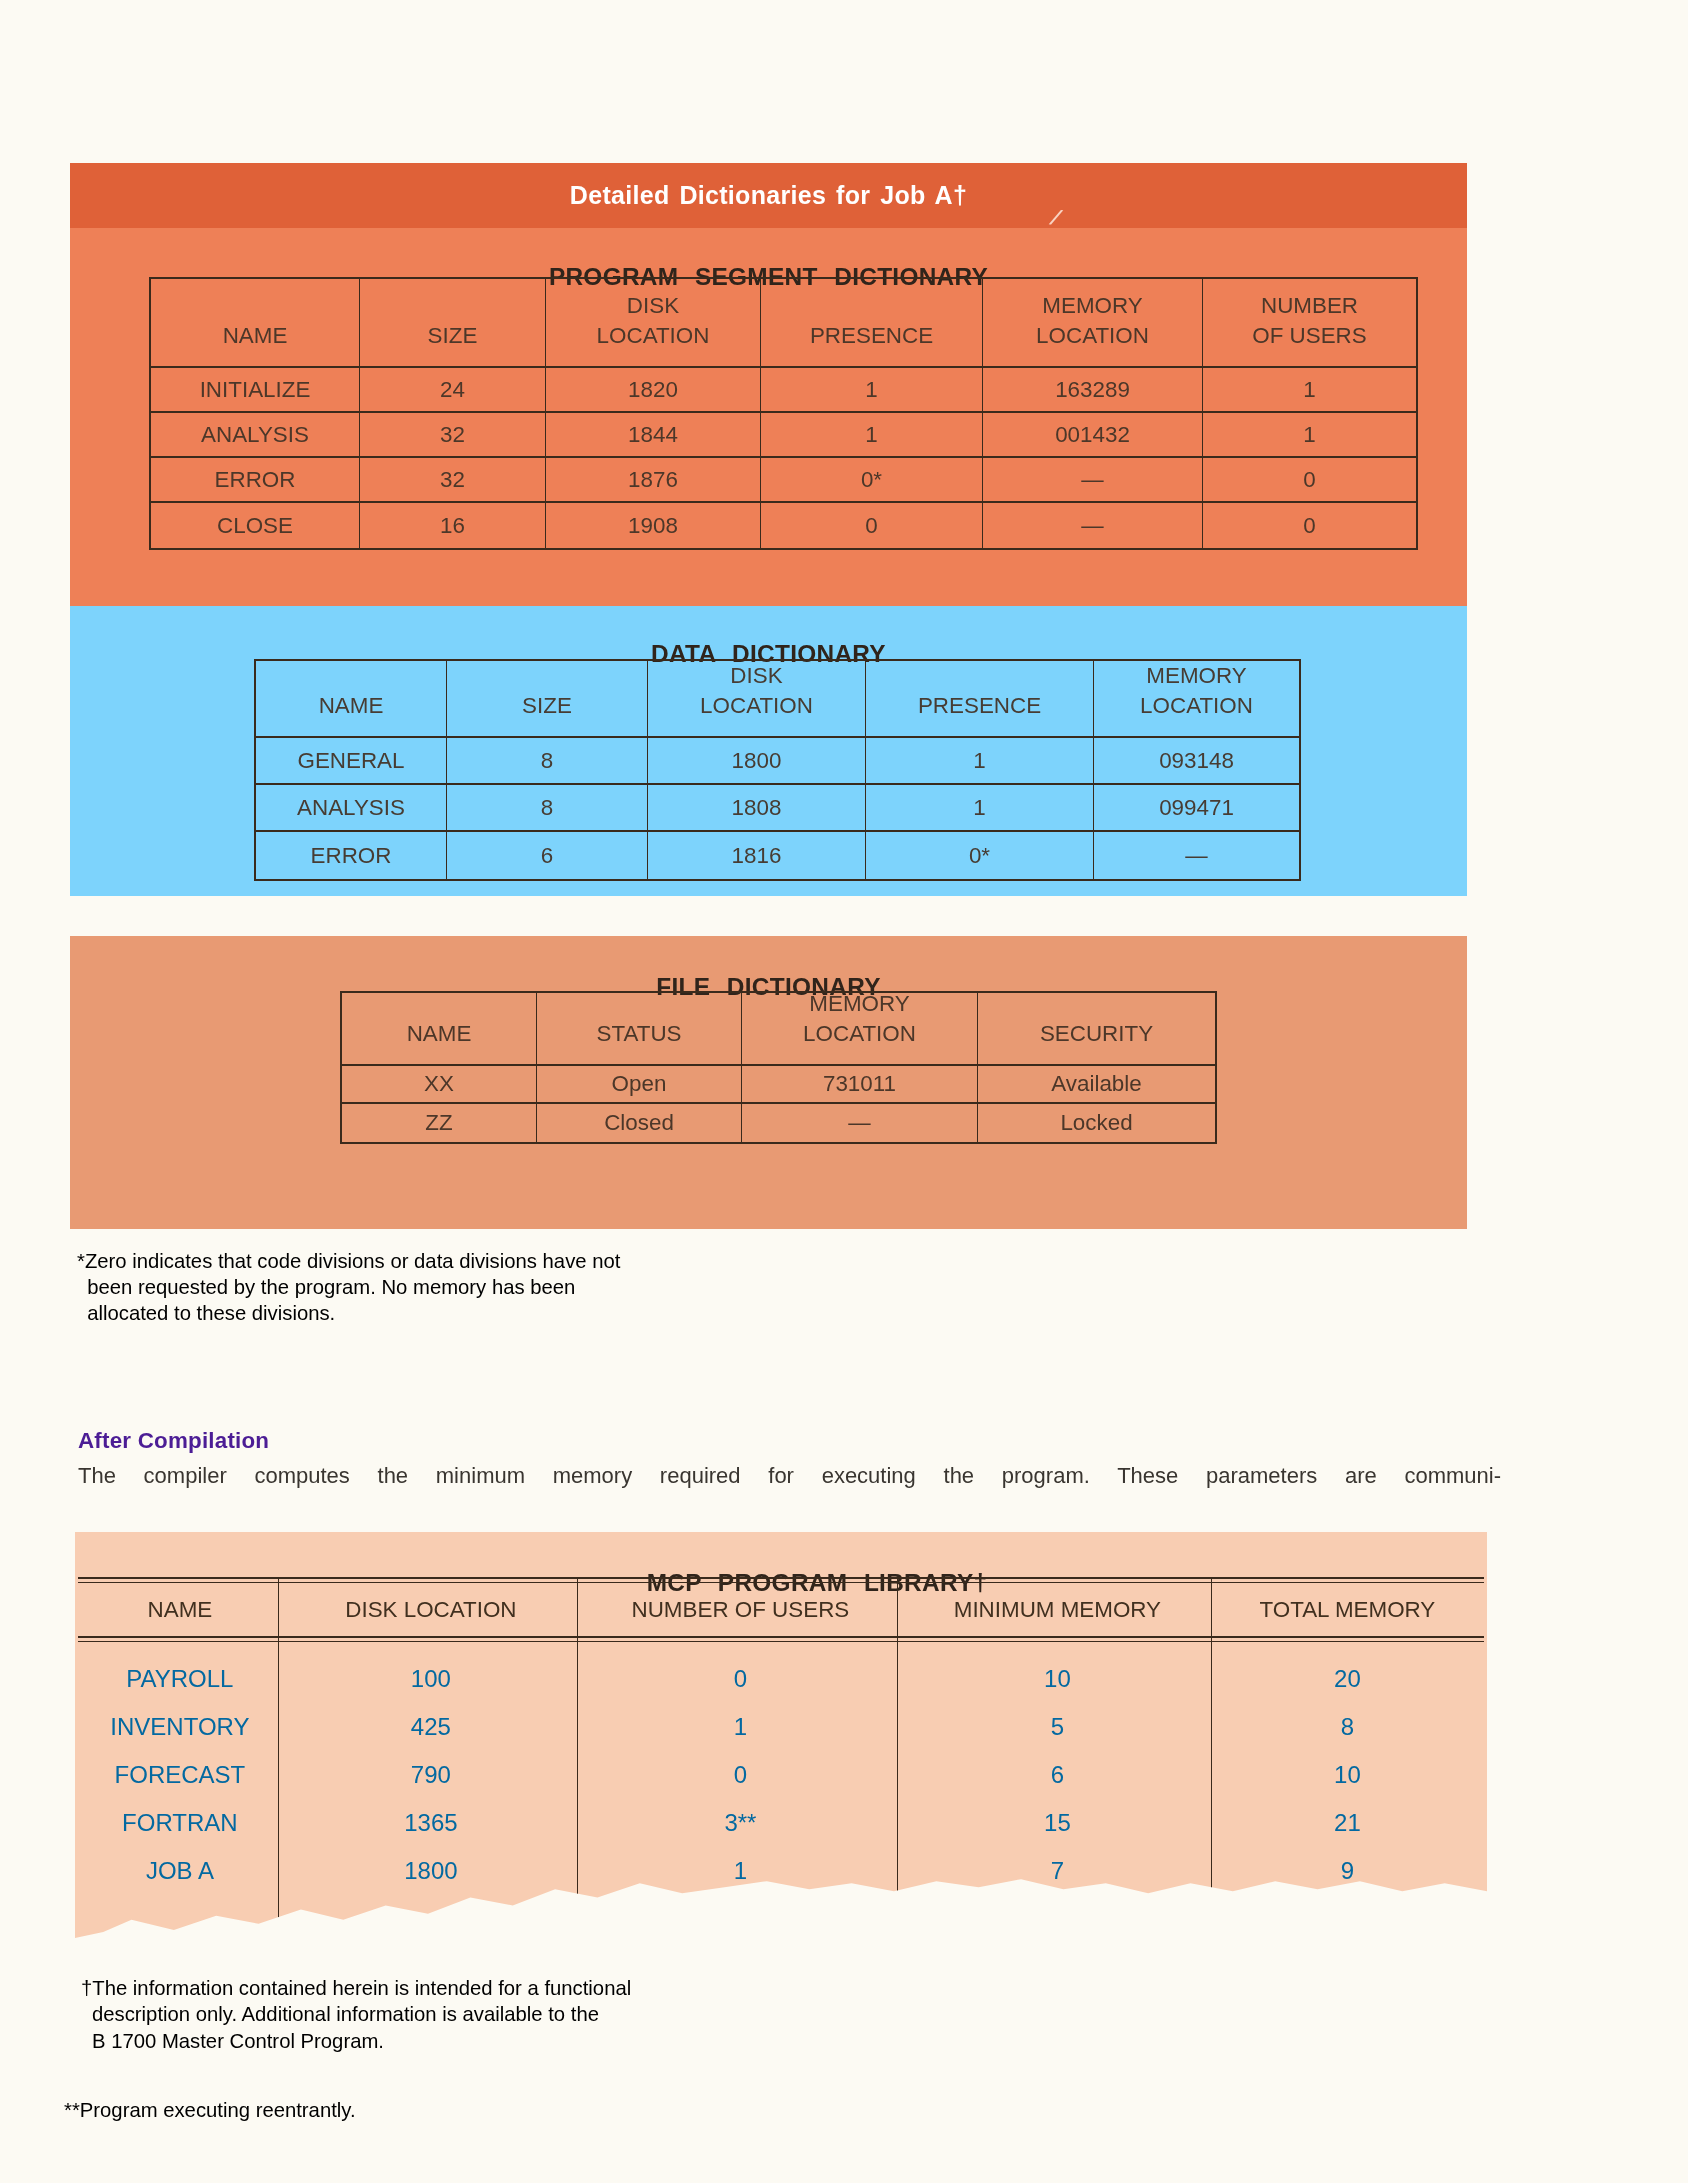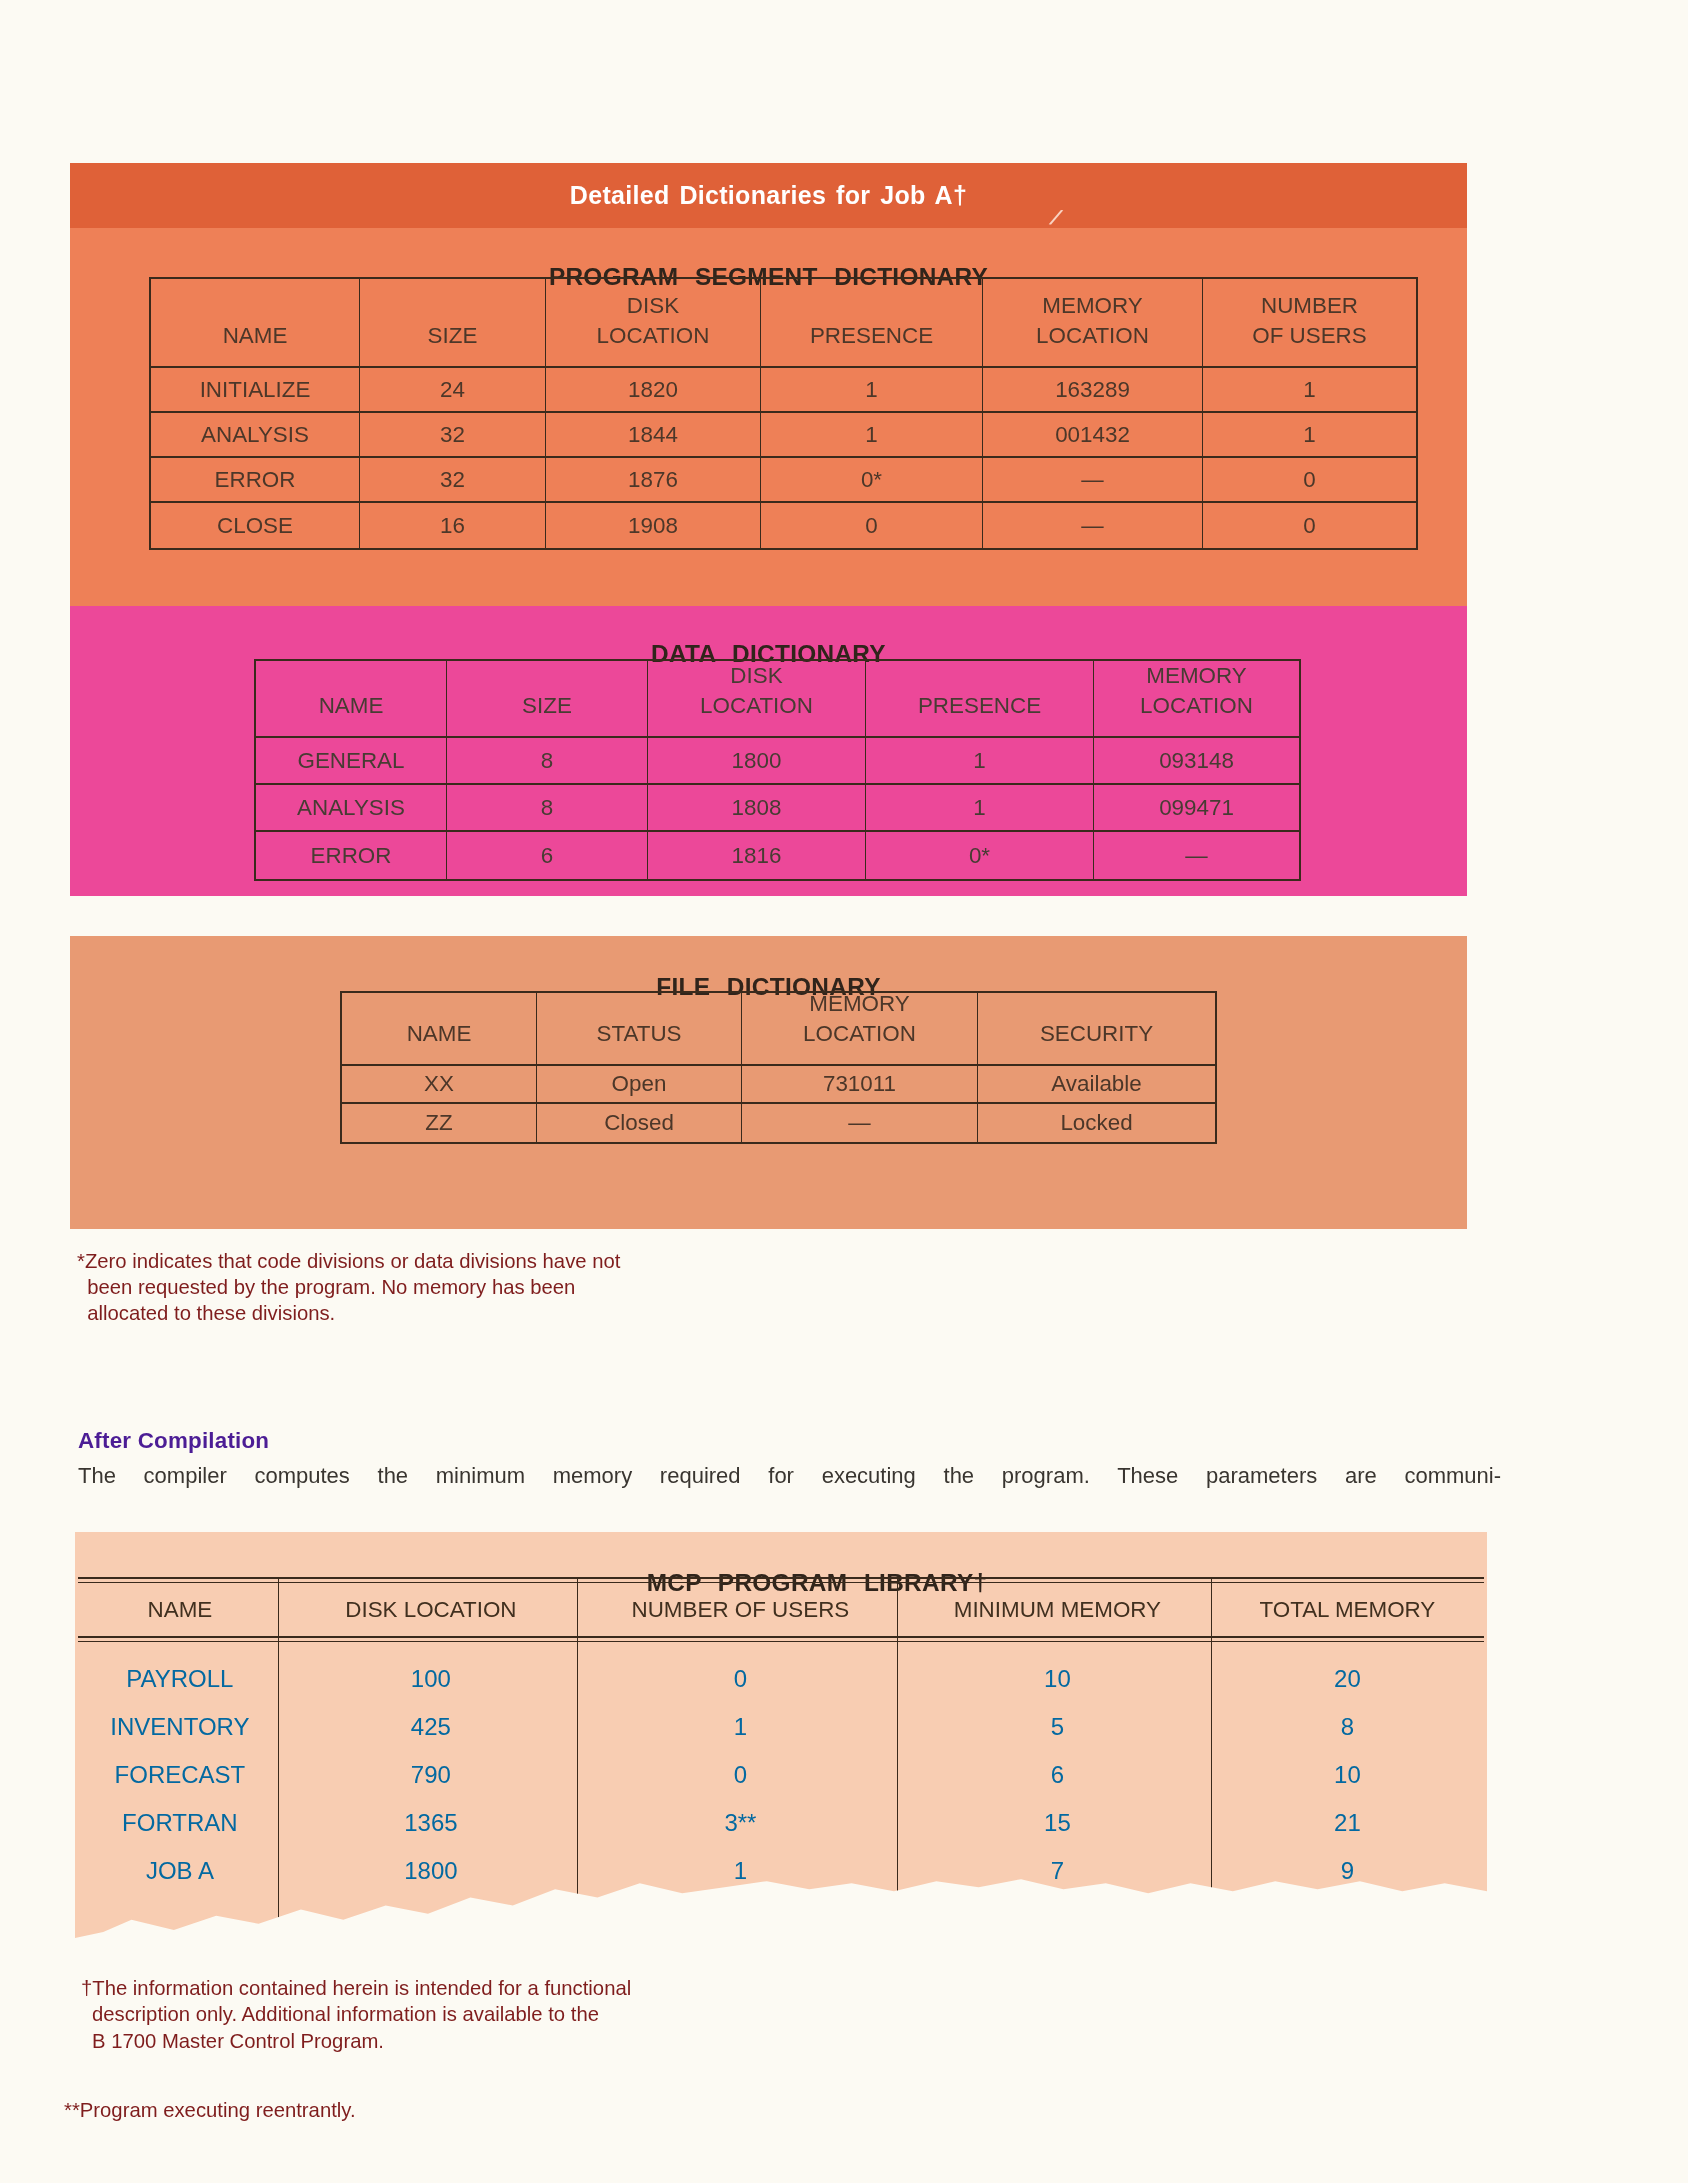--- a/index.html
+++ b/index.html
@@ -17,21 +17,21 @@
     font-size:25px;font-weight:bold;letter-spacing:0.3px;word-spacing:2.7px;
   }
   .pen-mark{
     left:984px;top:41px;color:rgba(255,240,230,.8);
     font-size:23px;transform:rotate(8deg);font-weight:bold;
   }
 
   
   .panel{left:70px;width:1397px;}
   .panel-orange{top:228px;height:379px;background:#ee8057;}
-  .panel-gray{top:606px;height:290px;background:#ec4899;}
+  .panel-gray{top:606px;height:290px;background:#7dd3fc;}
   .panel-salmon{top:936px;height:293px;background:#e89a73;}
   .sec-title{
     left:0;width:100%;text-align:center;font-weight:bold;
     font-size:24.4px;color:#30241b;word-spacing:9.5px;letter-spacing:0.3px;
   }
 
   
   .dict{display:grid;border:2px solid #3a2a1c;}
   .c{
     display:flex;align-items:center;justify-content:center;
@@ -51,21 +51,21 @@
 
   .dd-table{left:184px;top:53px;grid-template-columns:191px 201px 218px 228px 205px;}
   .dd-table .c{height:47px;color:#473c33;}
   .dd-table .c.head{height:77px;}
 
   .fd-table{left:270px;top:55px;grid-template-columns:195px 205px 236px 237px;}
   .fd-table .c{height:38px;}
   .fd-table .c.head{height:73px;}
 
   
-  .fn{font-size:20.3px;color:#7f1d1d;white-space:pre-line;line-height:26px;}
+  .fn{font-size:20.3px;color:#000000;white-space:pre-line;line-height:26px;}
   .fn-zero{left:77px;top:1248px;text-indent:-10.2px;padding-left:10.2px;}
   .fn-dagger{left:81px;top:1975px;line-height:26.4px;text-indent:-11px;padding-left:11px;}
   .fn-reentrant{left:64px;top:2097px;}
 
   .ac-head{left:78px;top:1406px;font-size:22.4px;font-weight:bold;color:#4c1d95;letter-spacing:0.2px;}
   .ac-body{left:78px;top:1437px;width:1423px;font-size:22px;line-height:34px;color:#393530;}
   .jl{display:block;text-align:justify;text-align-last:justify;word-spacing:4.1px;}
   .jl2{display:block;}
 
   

